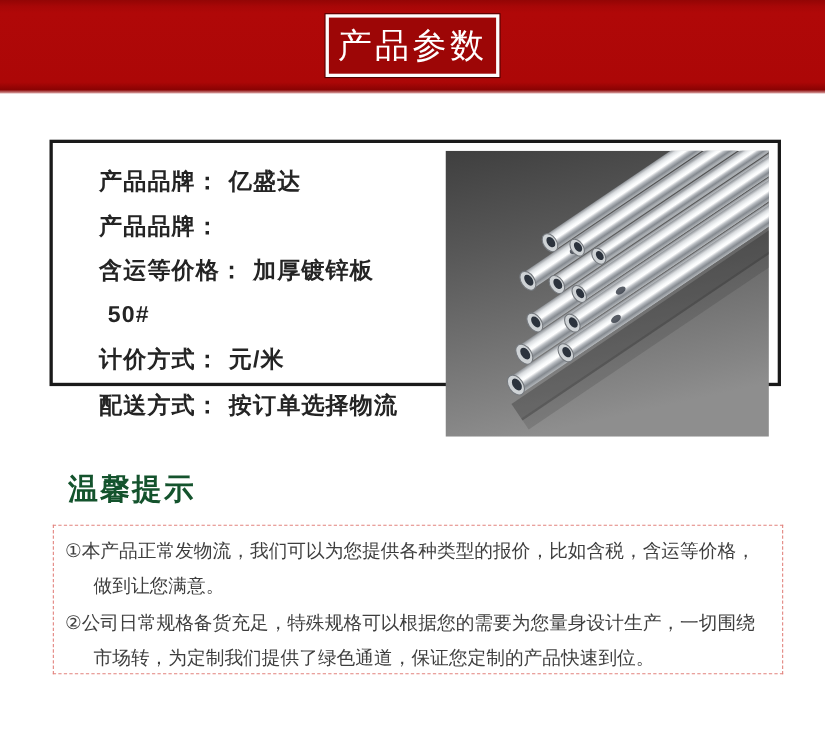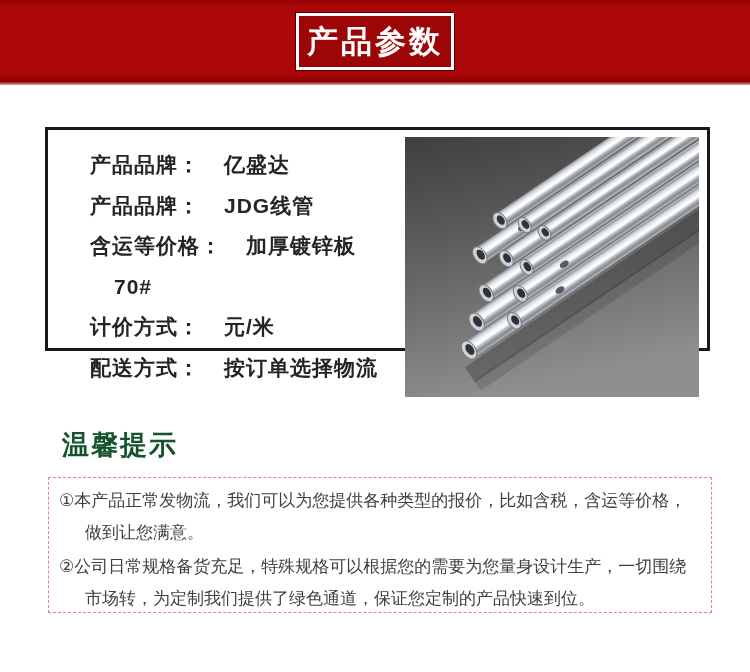--- a/index.html
+++ b/index.html
@@ -17,37 +17,37 @@
   }
   .title-box{
     position:absolute;left:296px;top:13px;
     width:158px;height:57px;box-sizing:border-box;
     border:3px solid #fdfdfd;
     box-shadow:0 0 0 1px #4d0101;
     background:#9d0606;
     display:flex;align-items:center;justify-content:center;
   }
   .title-box h1{
-    margin:0;color:#ffffff;font-size:31px;font-weight:bold;letter-spacing:3px;
+    margin:0;color:#ffffff;font-size:31px;font-weight:normal;letter-spacing:3px;
   }
   
   .spec-box{
     position:absolute;left:45px;top:127px;
     width:665px;height:224px;box-sizing:border-box;
     border:3px solid #1a1a1a;background:#ffffff;
   }
   .spec-list{
     position:absolute;left:42px;top:15px;
   }
   .spec-row{
     height:40.5px;display:flex;align-items:center;
     font-size:21px;font-weight:600;color:#242424;letter-spacing:1px;
     white-space:nowrap;
   }
-  .spec-row .spec-value{margin-left:24px;}
+  .spec-row .spec-value{margin-left:8px;}
   
   .photo{
     position:absolute;left:357px;top:7px;width:294px;height:260px;
     line-height:0;
   }
   
   .tips-title{
     position:absolute;left:62px;top:427px;
     font-size:27px;font-weight:bold;color:#14532d;letter-spacing:2px;
   }
@@ -75,28 +75,27 @@
   </div>
 
   <div class="spec-box">
     <div class="spec-list">
       <div class="spec-row">
         <span class="spec-label">产品品牌：</span>
         <span class="spec-value">亿盛达</span>
       </div>
       <div class="spec-row">
         <span class="spec-label">产品品牌：</span>
-        <span class="spec-value">JDG线管</span>
       </div>
       <div class="spec-row">
         <span class="spec-label">含运等价格：</span>
         <span class="spec-value">加厚镀锌板</span>
       </div>
       <div class="spec-row">
-        <span class="spec-value">70#</span>
+        <span class="spec-value">50#</span>
       </div>
       <div class="spec-row">
         <span class="spec-label">计价方式：</span>
         <span class="spec-value">元/米</span>
       </div>
       <div class="spec-row">
         <span class="spec-label">配送方式：</span>
         <span class="spec-value">按订单选择物流</span>
       </div>
     </div>

